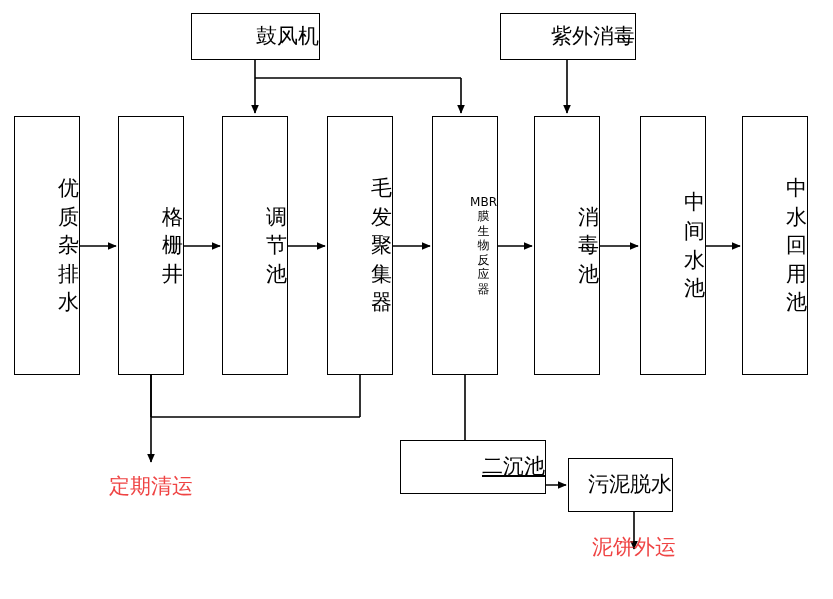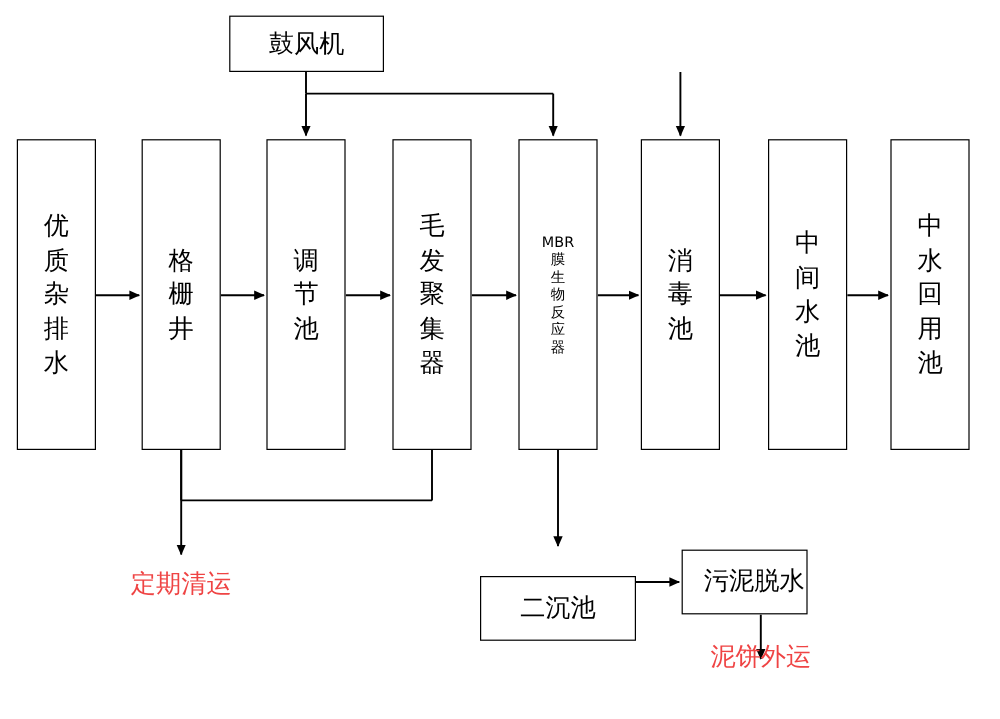--- a/index.html
+++ b/index.html
@@ -26,21 +26,21 @@
     width: 833px;
     height: 599px;
   }
   .node {
     position: absolute;
     box-sizing: border-box;
     border: 1px solid #000000;
     background: #ffffff;
     display: flex;
     align-items: center;
-    justify-content: center;
+    justify-content: flex-end;
     text-align: center;
     color: #000000;
   }
   .node .label {
     display: block;
     line-height: 1.30;
     letter-spacing: 0px;
   }
   .node.vertical .label {
     font-size: 21px;
@@ -97,20 +97,23 @@
       <line x1="530" y1="485" x2="566" y2="485" marker-end="url(#ah)"></line>
 
       <line x1="634" y1="512" x2="634" y2="549" marker-end="url(#ah)"></line>
     </g>
   </svg>
 
   <div class="node horizontal" style="left:191px; top:13px; width:129px; height:47px;">
     <span class="label">鼓风机</span>
   </div>
 
+  <div class="node horizontal" style="left:500px; top:13px; width:136px; height:47px;">
+    <span class="label">紫外消毒</span>
+  </div>
 
   <div class="node vertical" style="left:14px; top:116px; width:66px; height:259px;">
     <span class="label">优<br>质<br>杂<br>排<br>水</span>
   </div>
 
   <div class="node vertical" style="left:118px; top:116px; width:66px; height:259px;">
     <span class="label">格<br>栅<br>井</span>
   </div>
 
   <div class="node vertical" style="left:222px; top:116px; width:66px; height:259px;">
@@ -130,21 +133,21 @@
   </div>
 
   <div class="node vertical" style="left:640px; top:116px; width:66px; height:259px;">
     <span class="label">中<br>间<br>水<br>池</span>
   </div>
 
   <div class="node vertical" style="left:742px; top:116px; width:66px; height:259px;">
     <span class="label">中<br>水<br>回<br>用<br>池</span>
   </div>
 
-  <div class="node horizontal" style="left:400px; top:480px; width:130px; height:54px;">
+  <div class="node horizontal" style="left:400px; top:440px; width:146px; height:54px;text-decoration:underline;">
     <span class="label">二沉池</span>
   </div>
 
   <div class="node horizontal" style="left:568px; top:458px; width:105px; height:54px;padding-left:16px;">
     <span class="label">污泥脱水</span>
   </div>
 
   <div class="freetext" style="left:61px; top:472px; width:180px;">定期清运</div>
 
   <div class="freetext" style="left:544px; top:533px; width:180px;">泥饼外运</div>

